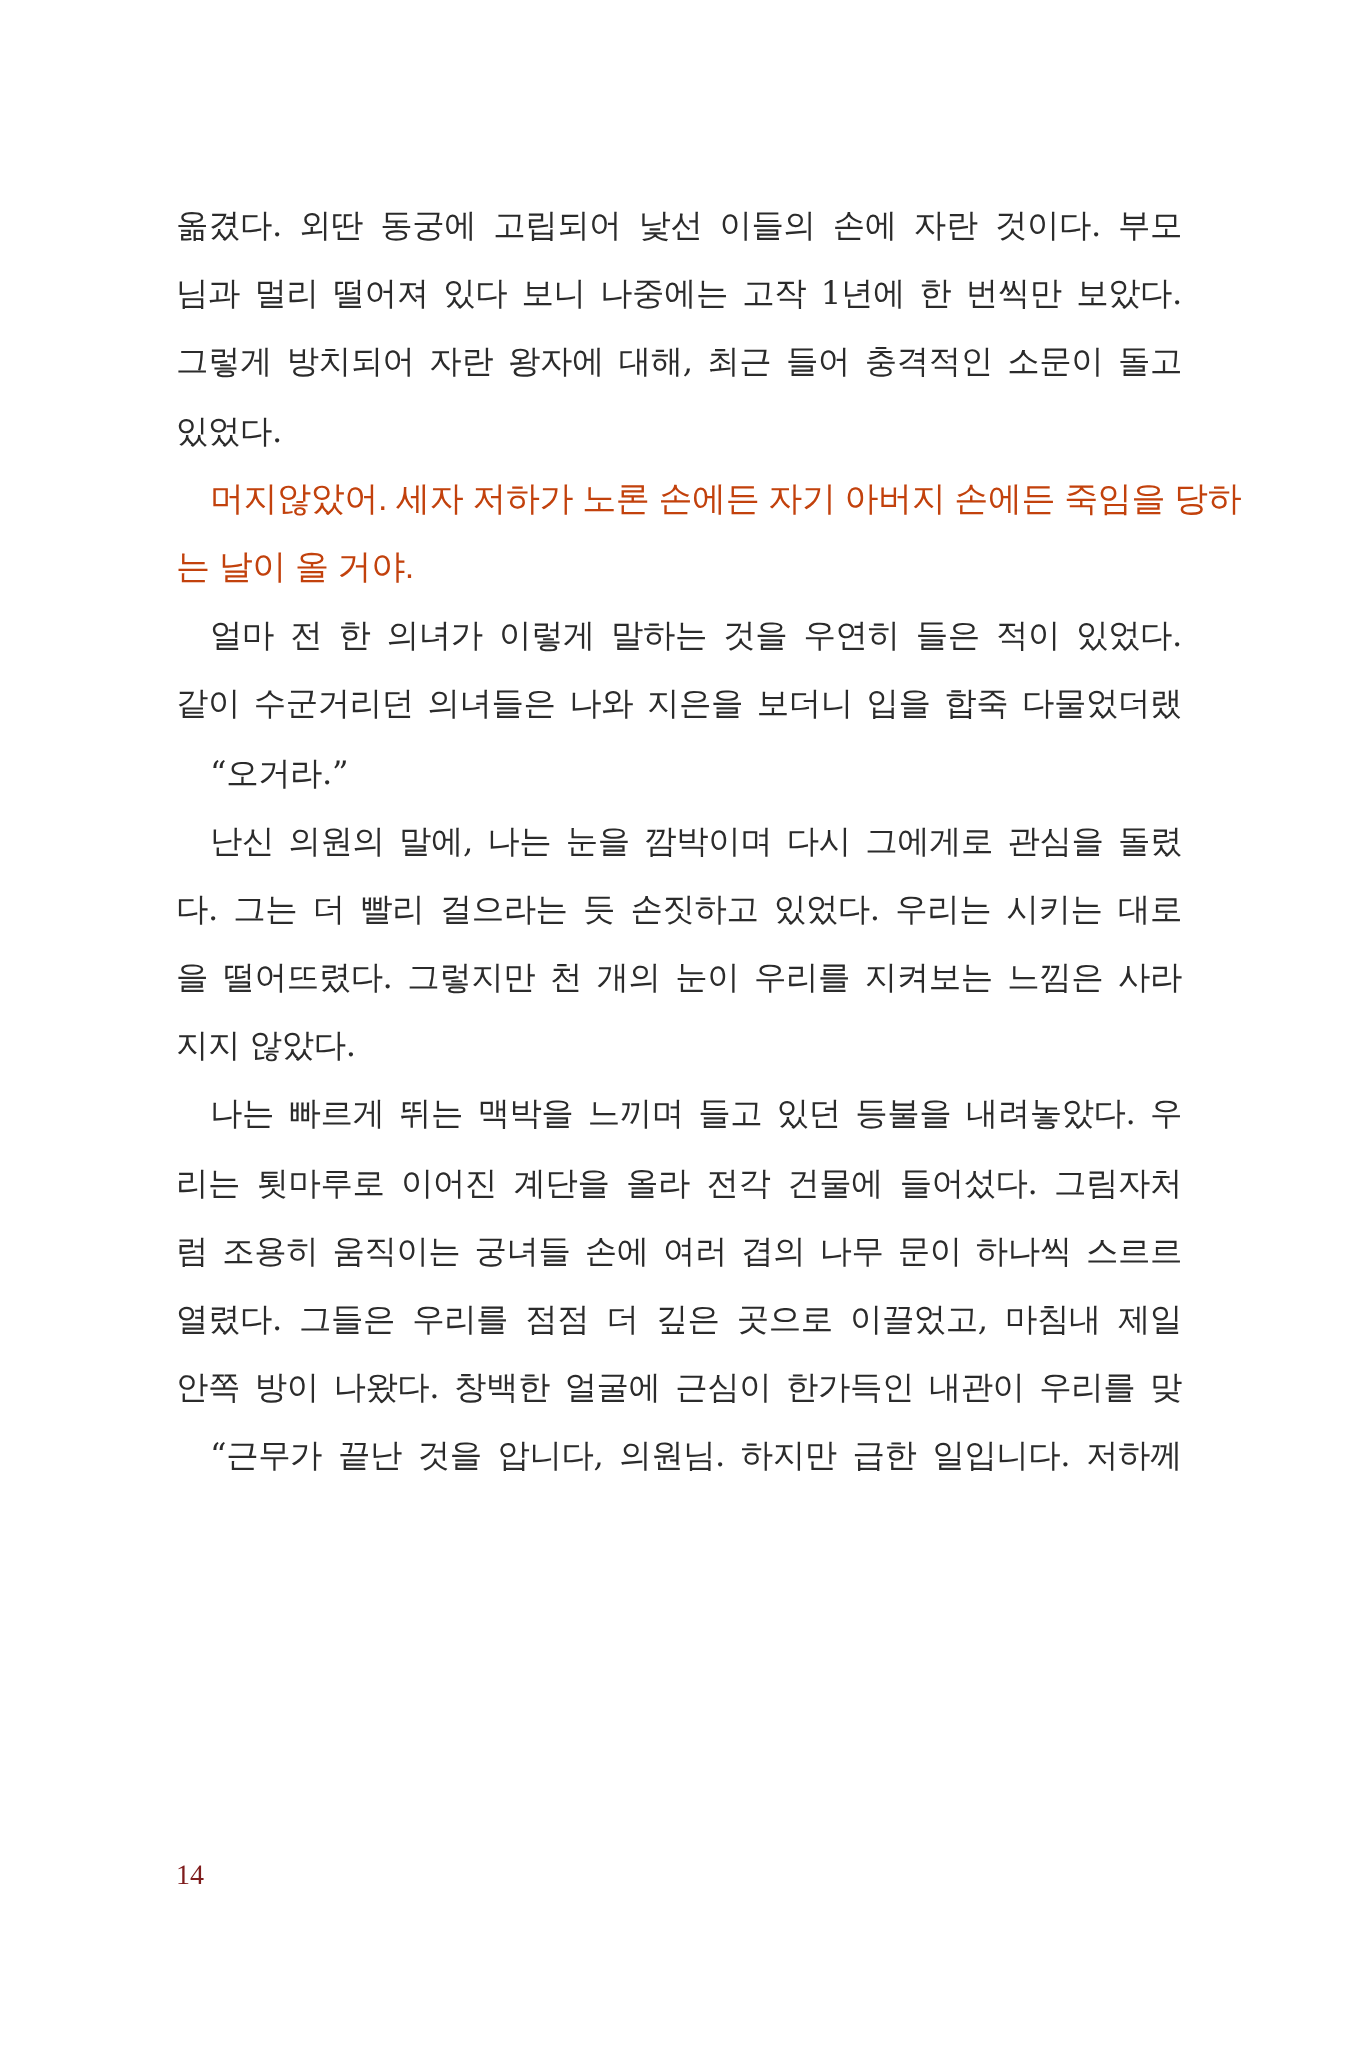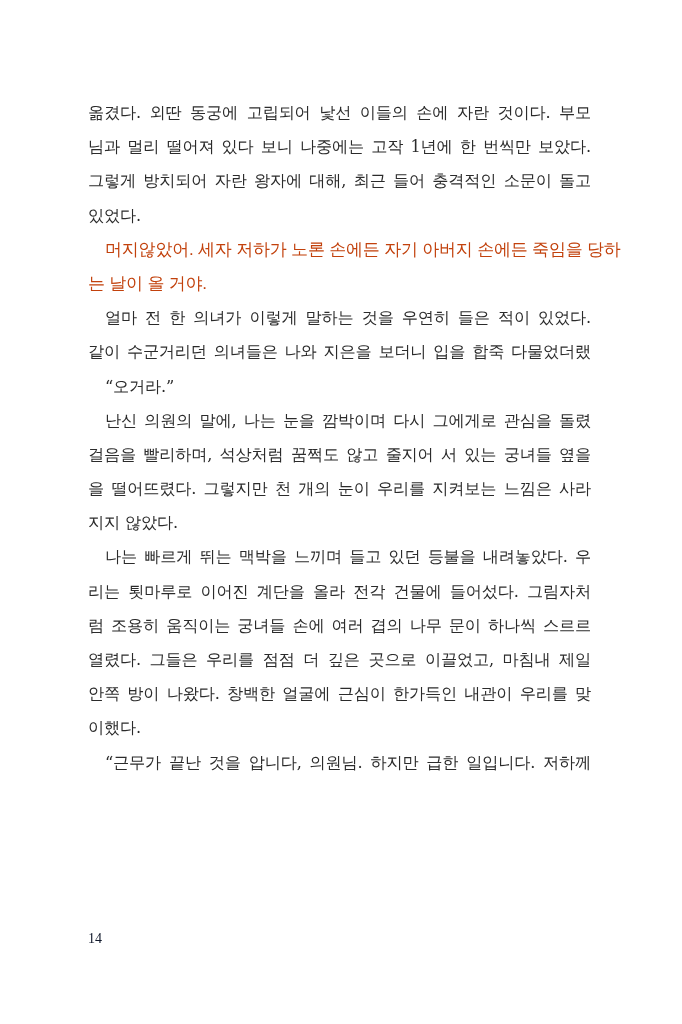--- a/index.html
+++ b/index.html
@@ -18,43 +18,42 @@
     .line {
       display: block; white-space: nowrap; height: 34.2px;
       text-align: justify; text-align-last: justify;
     }
     .line.last { text-align-last: left; }
     .line.indent { padding-left: 17px; }
     .line.sans { font-family: Liberation Sans, sans-serif; font-size: 17px; color: #c2410c; }
     .page-number {
       position: absolute; left: 88px; top: 931px;
       font-family: "Liberation Serif", "DejaVu Serif", serif;
-      font-size: 14px; color: #0f172a;
+      font-size: 14px; color: #7f1d1d;
     }
   </style>
 </head>
 <body>
 
 <div class="page">
   <div class="text-block">
     <span class="line">옮겼다. 외딴 동궁에 고립되어 낯선 이들의 손에 자란 것이다. 부모</span>
     <span class="line">님과 멀리 떨어져 있다 보니 나중에는 고작 1년에 한 번씩만 보았다.</span>
     <span class="line">그렇게 방치되어 자란 왕자에 대해, 최근 들어 충격적인 소문이 돌고</span>
     <span class="line last">있었다.</span>
     <span class="line indent sans">머지않았어. 세자 저하가 노론 손에든 자기 아버지 손에든 죽임을 당하</span>
     <span class="line last sans">는 날이 올 거야.</span>
     <span class="line indent">얼마 전 한 의녀가 이렇게 말하는 것을 우연히 들은 적이 있었다.</span>
     <span class="line">같이 수군거리던 의녀들은 나와 지은을 보더니 입을 합죽 다물었더랬</span>
     <span class="line indent last">“오거라.”</span>
     <span class="line indent">난신 의원의 말에, 나는 눈을 깜박이며 다시 그에게로 관심을 돌렸</span>
-    <span class="line">걸음을 빨리하며, 석상처럼 꿈쩍도 않고 줄지어 서 있는 궁녀들 옆을</span>
+    <span class="line">다. 그는 더 빨리 걸으라는 듯 손짓하고 있었다. 우리는 시키는 대로</span>
     <span class="line">을 떨어뜨렸다. 그렇지만 천 개의 눈이 우리를 지켜보는 느낌은 사라</span>
     <span class="line last">지지 않았다.</span>
     <span class="line indent">나는 빠르게 뛰는 맥박을 느끼며 들고 있던 등불을 내려놓았다. 우</span>
     <span class="line">리는 툇마루로 이어진 계단을 올라 전각 건물에 들어섰다. 그림자처</span>
     <span class="line">럼 조용히 움직이는 궁녀들 손에 여러 겹의 나무 문이 하나씩 스르르</span>
     <span class="line">열렸다. 그들은 우리를 점점 더 깊은 곳으로 이끌었고, 마침내 제일</span>
     <span class="line">안쪽 방이 나왔다. 창백한 얼굴에 근심이 한가득인 내관이 우리를 맞</span>
-    <span class="line last">이했다.</span>
     <span class="line indent">“근무가 끝난 것을 압니다, 의원님. 하지만 급한 일입니다. 저하께</span>
   </div>
   <div class="page-number">14</div>
 </div>
 
 </body></html>

